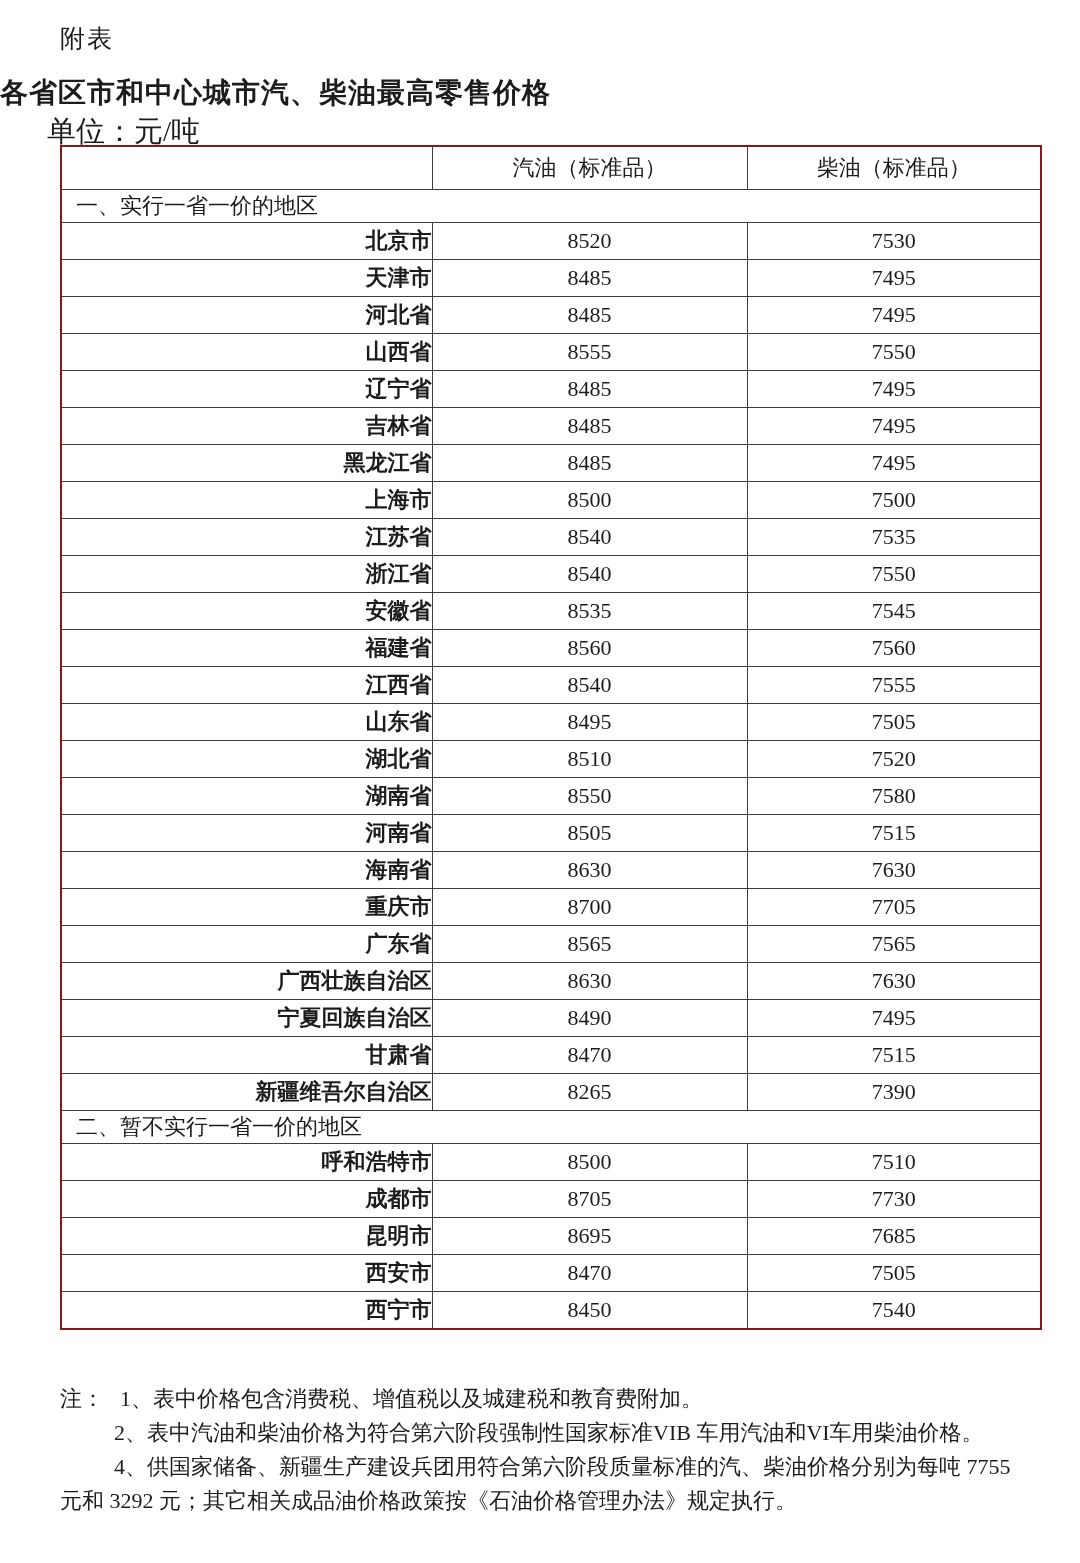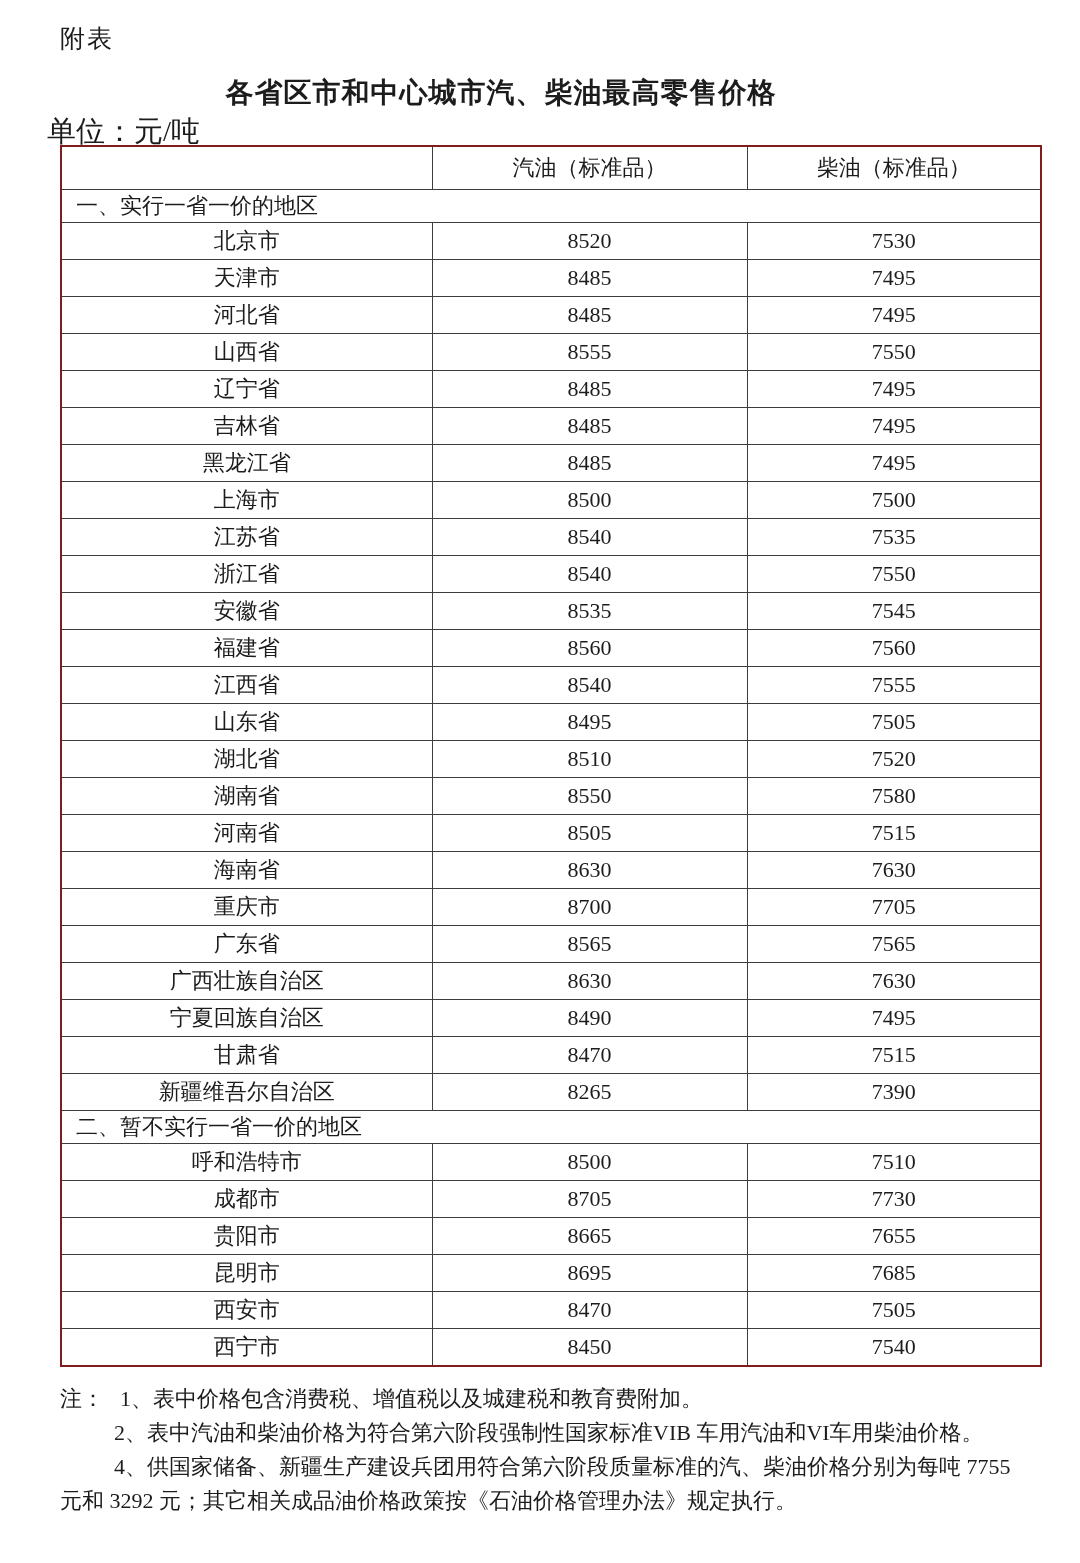--- a/index.html
+++ b/index.html
@@ -11,21 +11,20 @@
     color: #1c1c1c;
   }
   .page { position: relative; width: 1080px; height: 1563px; }
 
   .appendix-label {
     position: absolute; top: 22px; left: 60px;
     font-size: 25px; letter-spacing: 2px;
   }
   .doc-title {
     position: absolute; top: 74px; left: 0; width: 1002px;
-    text-align: center;
     font-family: "Liberation Sans", "DejaVu Sans", sans-serif;
     font-weight: 700; font-size: 28px; letter-spacing: 1px;
   }
   .unit-label {
     position: absolute; top: 112px; left: 47px; width: 973px;
     font-size: 29px;
   }
 
   table.price-table {
     position: absolute; top: 145px; left: 60px;
@@ -39,21 +38,21 @@
     padding: 0;
     vertical-align: middle;
   }
   .price-table thead th {
     height: 42px; font-weight: 400; text-align: center;
   }
   .price-table td.section-cell {
     height: 32px; text-align: left; padding-left: 14px;
   }
   .price-table td.region-cell {
-    height: 36px; text-align: center; 
+    height: 36px; text-align: right;  font-weight: bold;
   }
   .price-table td.num-cell {
     height: 36px; text-align: center;
     font-variant-numeric: lining-nums;
   }
 
   .notes {
     position: absolute; top: 1338px; left: 60px; width: 962px;
     font-size: 22px; line-height: 34px; margin-top: 44px;
   }
@@ -217,25 +216,20 @@
           <td class="region-cell">呼和浩特市</td>
           <td class="num-cell">8500</td>
           <td class="num-cell">7510</td>
         </tr>
         <tr>
           <td class="region-cell">成都市</td>
           <td class="num-cell">8705</td>
           <td class="num-cell">7730</td>
         </tr>
         <tr>
-          <td class="region-cell">贵阳市</td>
-          <td class="num-cell">8665</td>
-          <td class="num-cell">7655</td>
-        </tr>
-        <tr>
           <td class="region-cell">昆明市</td>
           <td class="num-cell">8695</td>
           <td class="num-cell">7685</td>
         </tr>
         <tr>
           <td class="region-cell">西安市</td>
           <td class="num-cell">8470</td>
           <td class="num-cell">7505</td>
         </tr>
         <tr>

